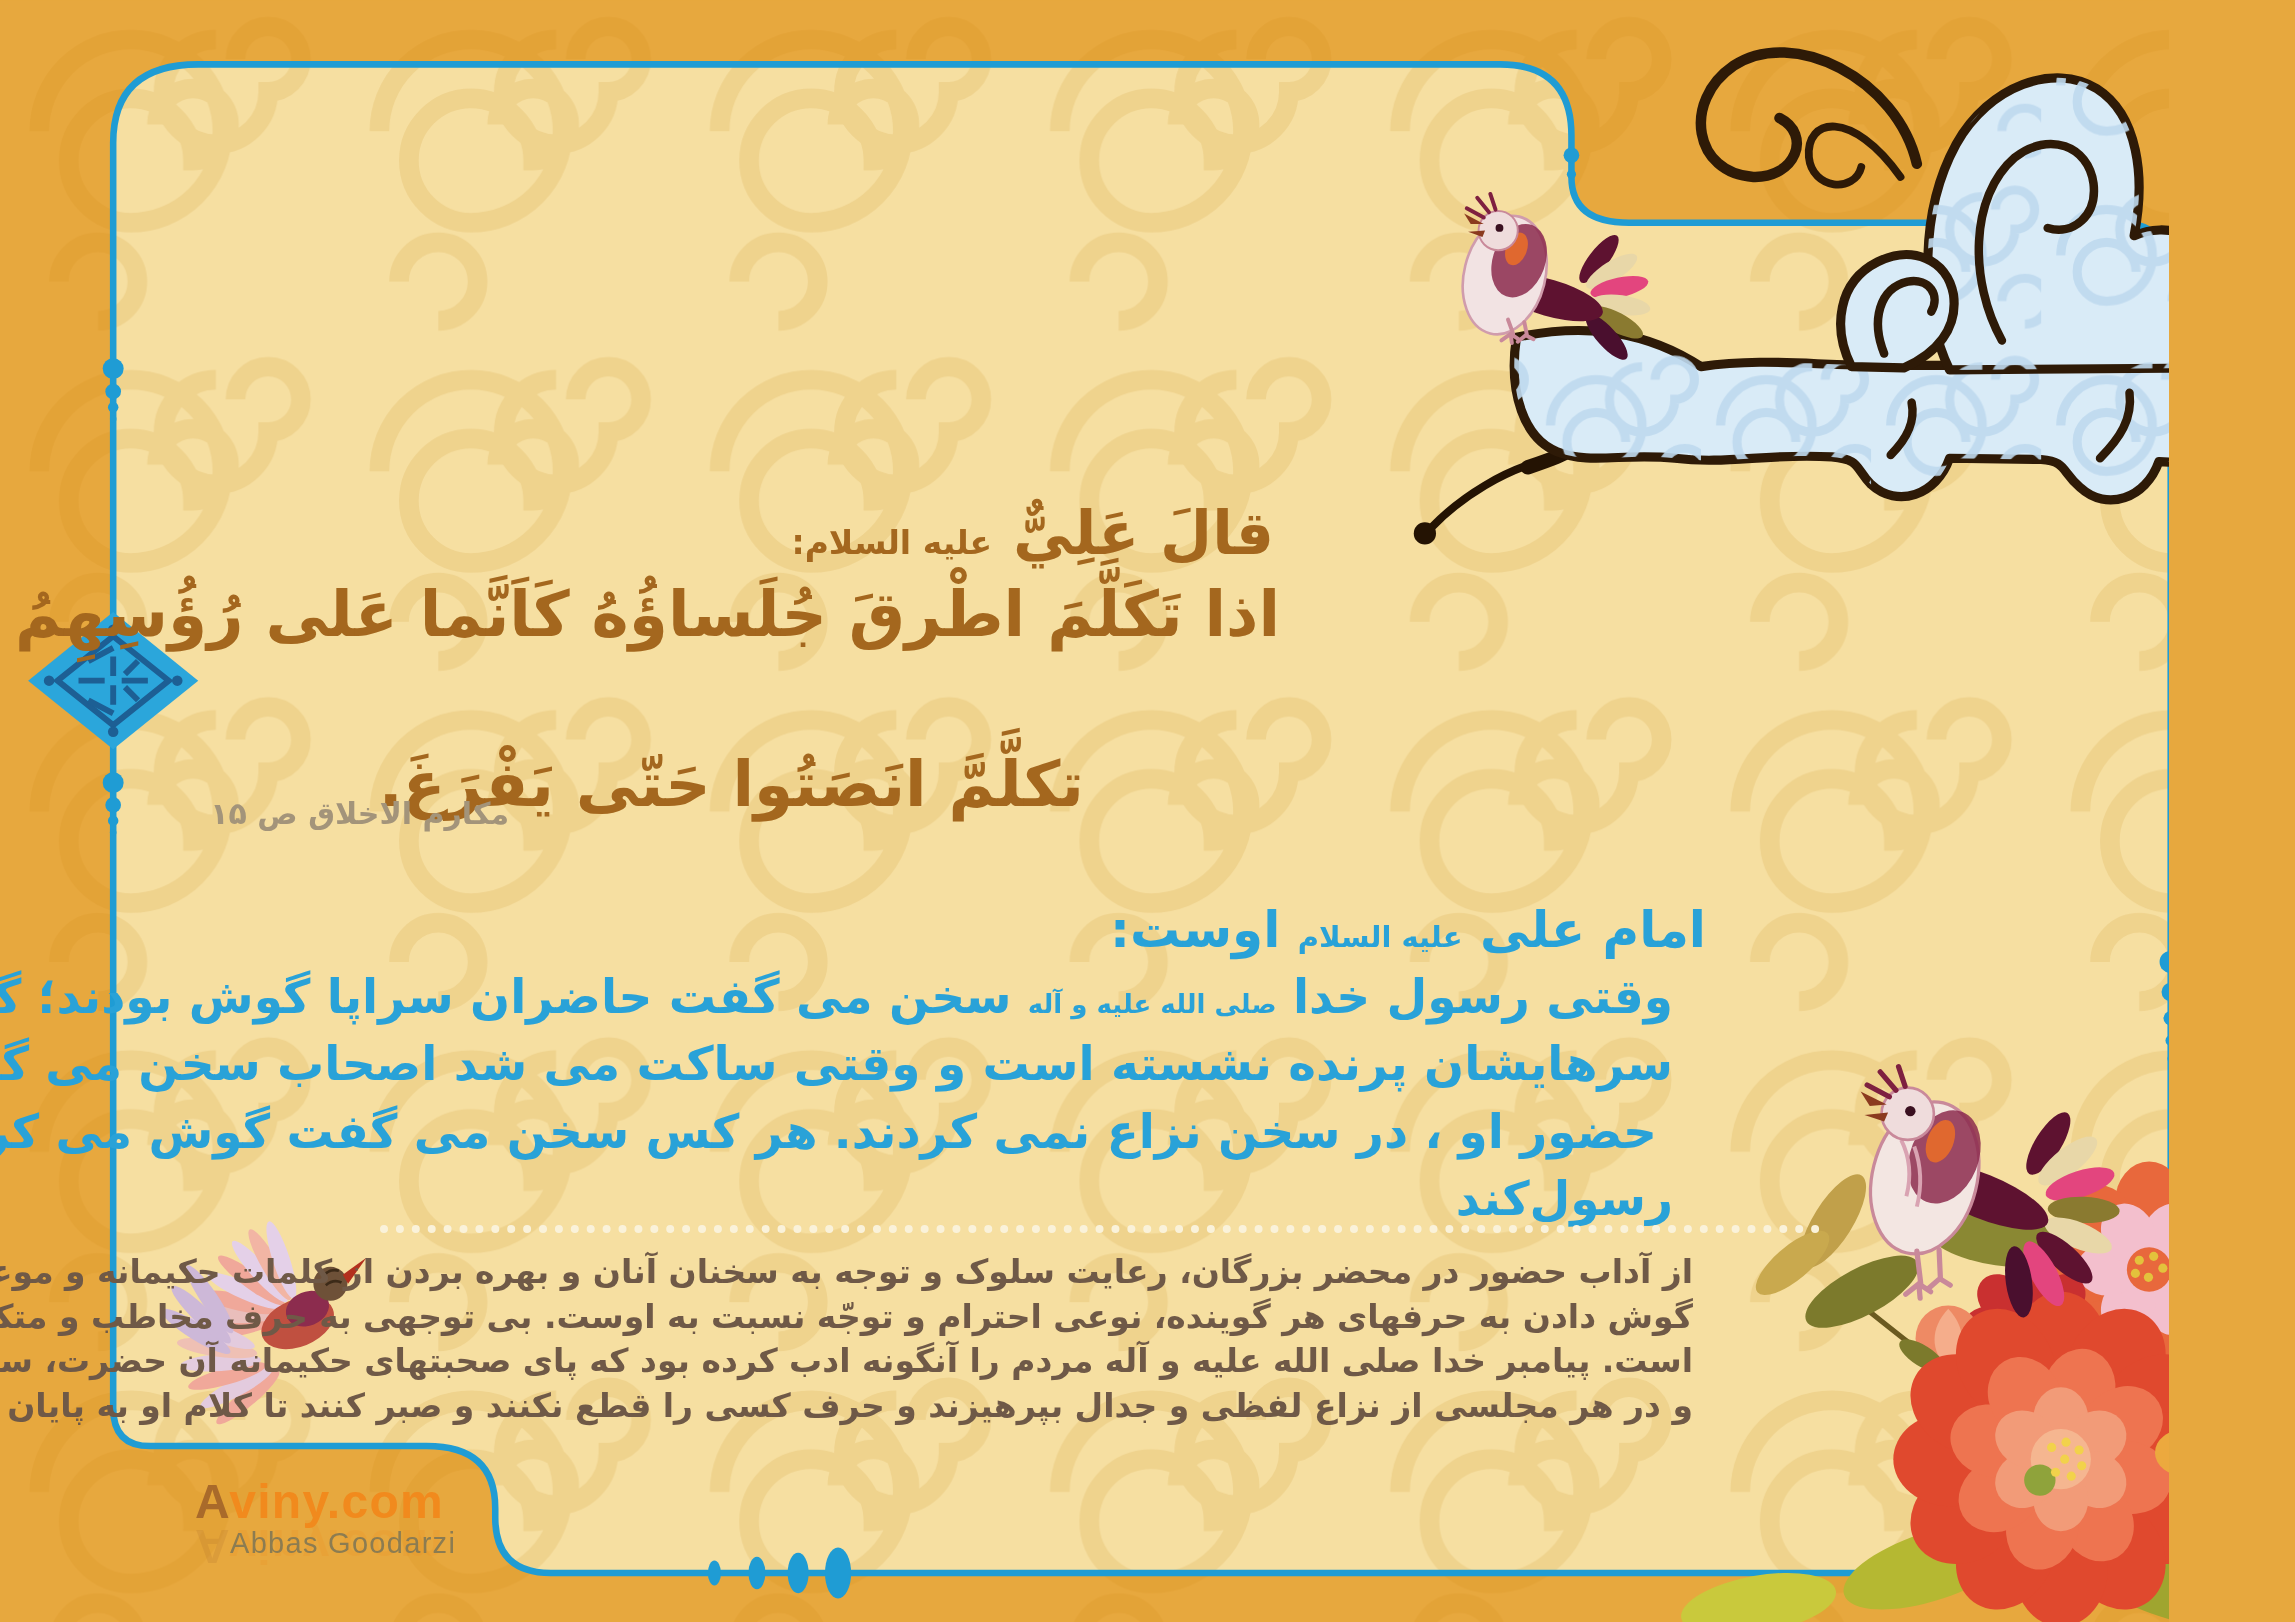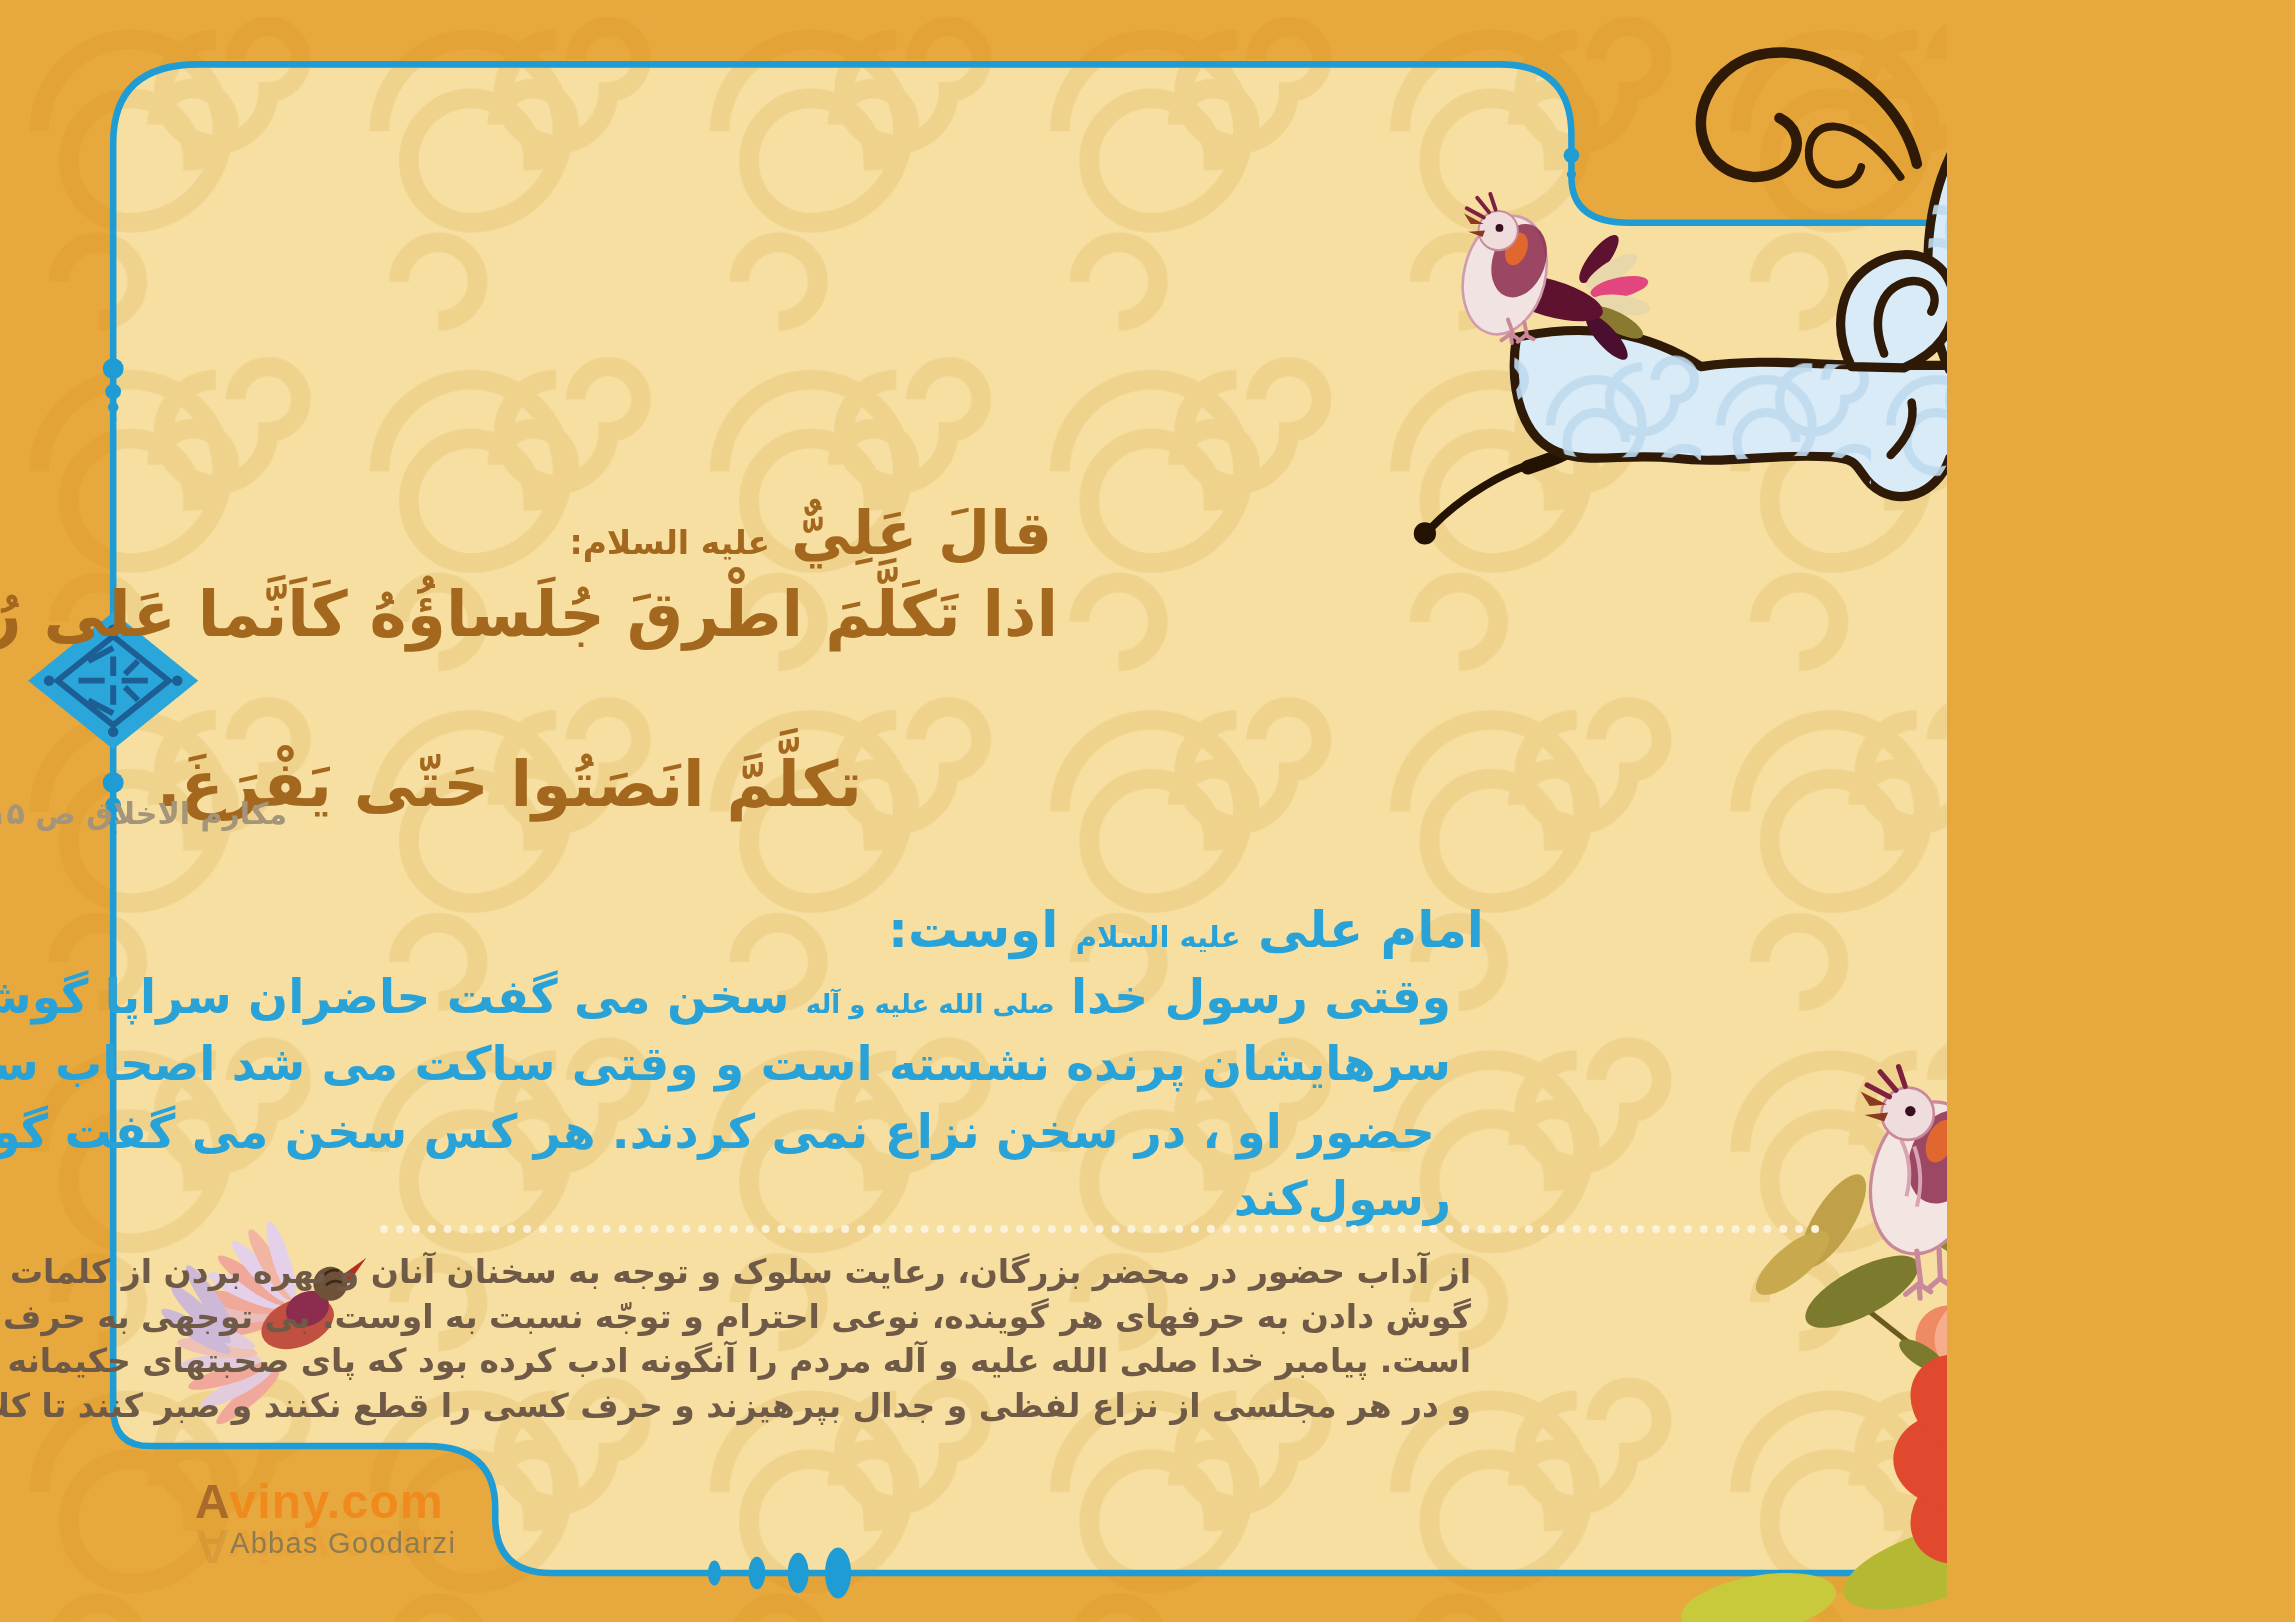--- a/index.html
+++ b/index.html
@@ -1,16 +1,16 @@
 <!DOCTYPE html>
 <html lang="fa" style="font-size:10.5px"><head>
 <meta charset="utf-8">
 <style>
   html,body{margin:0;padding:0;background:#E7A83E;}
-  #page{position:relative;width:1947px;height:1623px;overflow:hidden;
+  #page{position:relative;width:2169px;height:1623px;overflow:hidden;
         font-family:"DejaVu Sans",sans-serif;}
   #art{position:absolute;left:0;top:0;}
   .txt{position:absolute;direction:rtl;white-space:nowrap;line-height:1.15;}
   .arabic-line{font-size:63px;font-weight:bold;color:#A4671E;}
   .hadith-header{font-size:60px;font-weight:bold;color:#A4671E;}
   .hadith-header .small{font-size:33px;}
   .source-line{font-size:30px;font-weight:bold;color:#A3947A;}
   .blue{color:#29A2D8;font-weight:bold;}
   .blue-heading{font-size:50px;}
   .blue-heading .small{font-size:29px;}

